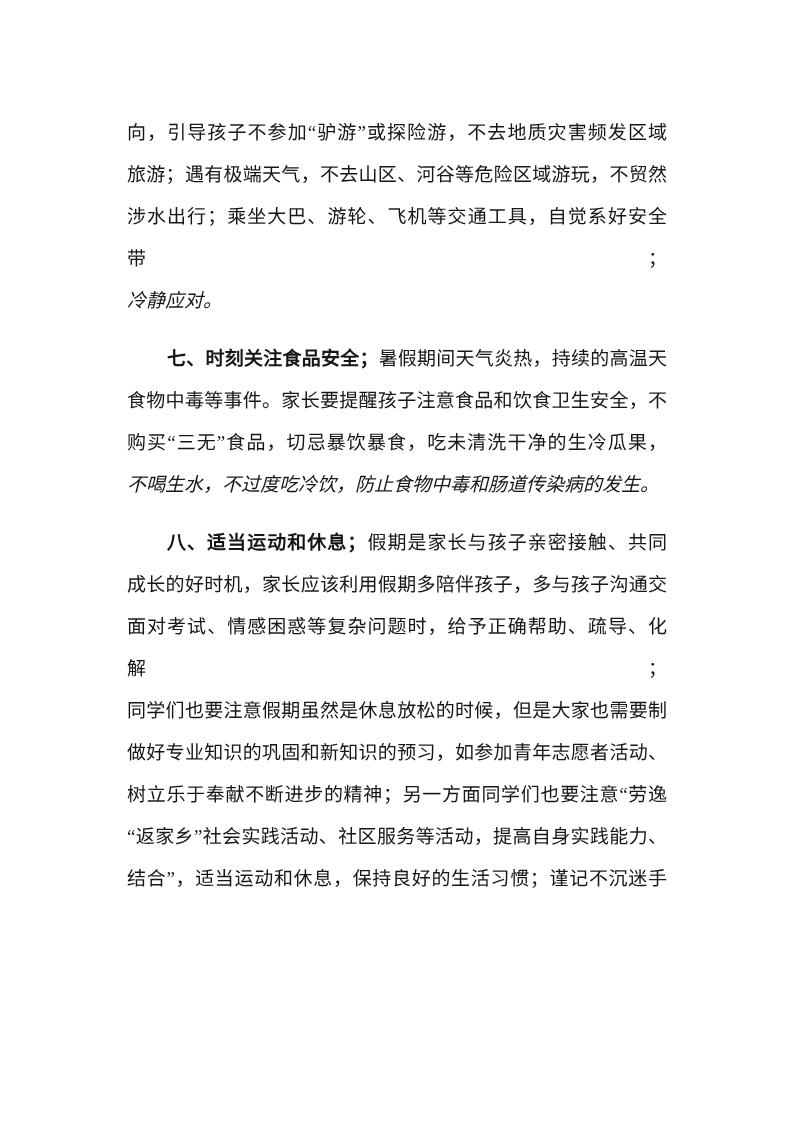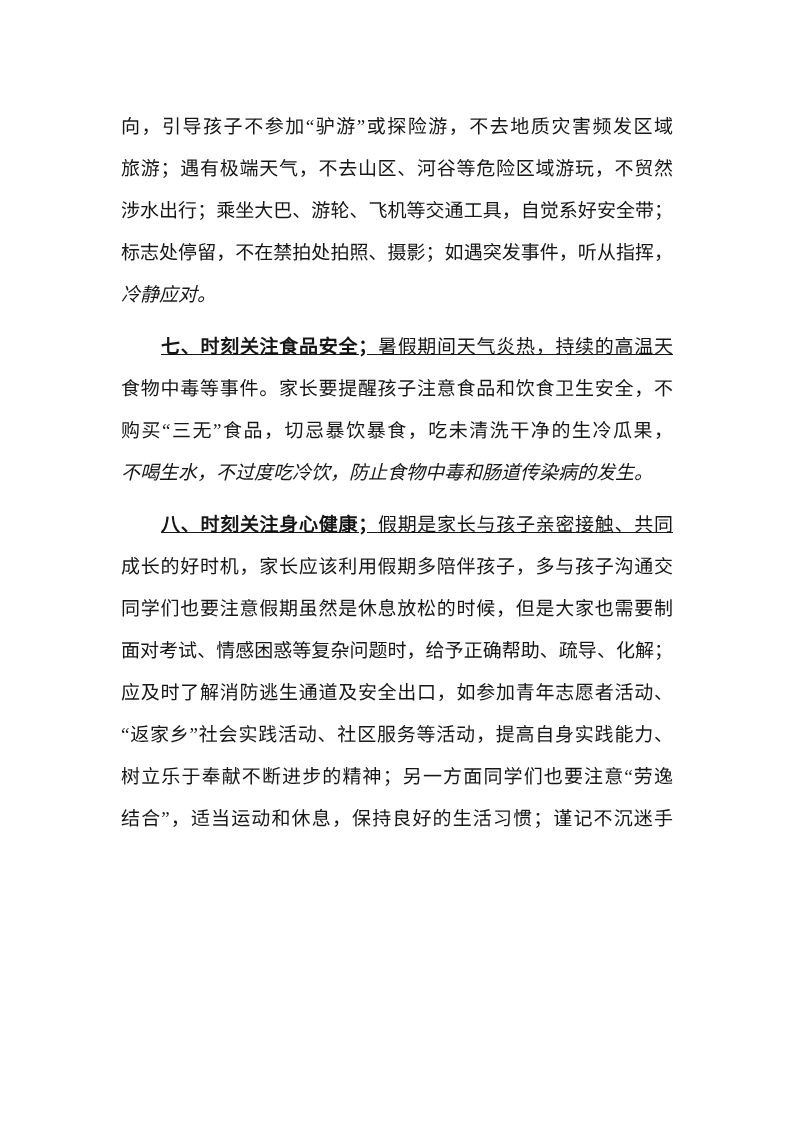--- a/index.html
+++ b/index.html
@@ -18,73 +18,71 @@
     position: absolute;
     left: 111px;
     top: 96px;
     width: 572px;
     font-family: "Liberation Serif", "DejaVu Serif", serif;
     font-size: 19px;
     line-height: 42px;
     color: #161616;
   }
   .para {
-    margin: 10px;
+    margin: 16px;
     padding: 0;
   }
   .line {
     text-align: justify;
     text-align-last: justify;
     -moz-text-align-last: justify;
     text-justify: inter-character;
     min-height: 42px;
   }
   .line.last {
     text-align-last: left;
     font-style: italic;
     -moz-text-align-last: left;
   }
   .line.indent {
     text-indent: 40px;
-    text-decoration: underline;
   }
   .bold {
     font-weight: 700;
   }
 </style>
 </head>
 <body>
 
 <div class="page">
   <div class="text-block">
 
     <div class="para">
       <div class="line">向，引导孩子不参加“驴游”或探险游，不去地质灾害频发区域</div>
       <div class="line">旅游；遇有极端天气，不去山区、河谷等危险区域游玩，不贸然</div>
       <div class="line">涉水出行；乘坐大巴、游轮、飞机等交通工具，自觉系好安全带；</div>
-      <div class="line">标志处停留，不在禁拍处拍照、摄影；如遇突发事件，听从指挥，</div>
       <div class="line last">冷静应对。</div>
     </div>
 
     <div class="para">
       <div class="line indent">
         <span class="bold">七、时刻关注食品安全；</span><span>暑假期间天气炎热，持续的高温天</span>
       </div>
       <div class="line">食物中毒等事件。家长要提醒孩子注意食品和饮食卫生安全，不</div>
       <div class="line">购买“三无”食品，切忌暴饮暴食，吃未清洗干净的生冷瓜果，</div>
       <div class="line last">不喝生水，不过度吃冷饮，防止食物中毒和肠道传染病的发生。</div>
     </div>
 
     <div class="para">
       <div class="line indent">
-        <span class="bold">八、时刻关注身心健康；</span><span>假期是家长与孩子亲密接触、共同</span>
+        <span class="bold">八、适当运动和休息；</span><span>假期是家长与孩子亲密接触、共同</span>
       </div>
       <div class="line">成长的好时机，家长应该利用假期多陪伴孩子，多与孩子沟通交</div>
+      <div class="line">面对考试、情感困惑等复杂问题时，给予正确帮助、疏导、化解；</div>
       <div class="line">同学们也要注意假期虽然是休息放松的时候，但是大家也需要制</div>
-      <div class="line">面对考试、情感困惑等复杂问题时，给予正确帮助、疏导、化解；</div>
-      <div class="line">应及时了解消防逃生通道及安全出口，如参加青年志愿者活动、</div>
+      <div class="line">做好专业知识的巩固和新知识的预习，如参加青年志愿者活动、</div>
+      <div class="line">树立乐于奉献不断进步的精神；另一方面同学们也要注意“劳逸</div>
       <div class="line">“返家乡”社会实践活动、社区服务等活动，提高自身实践能力、</div>
-      <div class="line">树立乐于奉献不断进步的精神；另一方面同学们也要注意“劳逸</div>
       <div class="line">结合”，适当运动和休息，保持良好的生活习惯；谨记不沉迷手</div>
     </div>
 
   </div>
 </div>
 
 </body></html>

